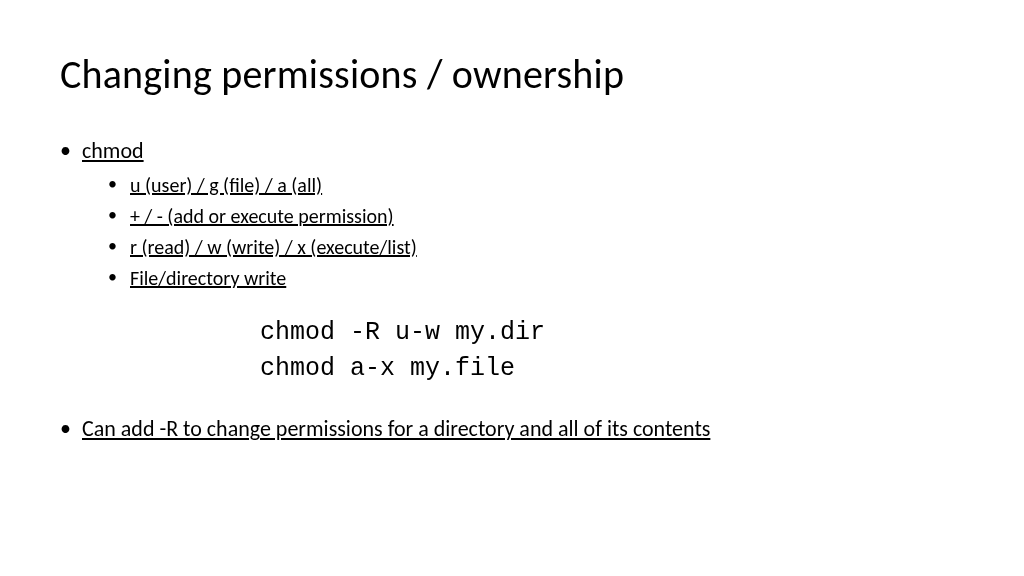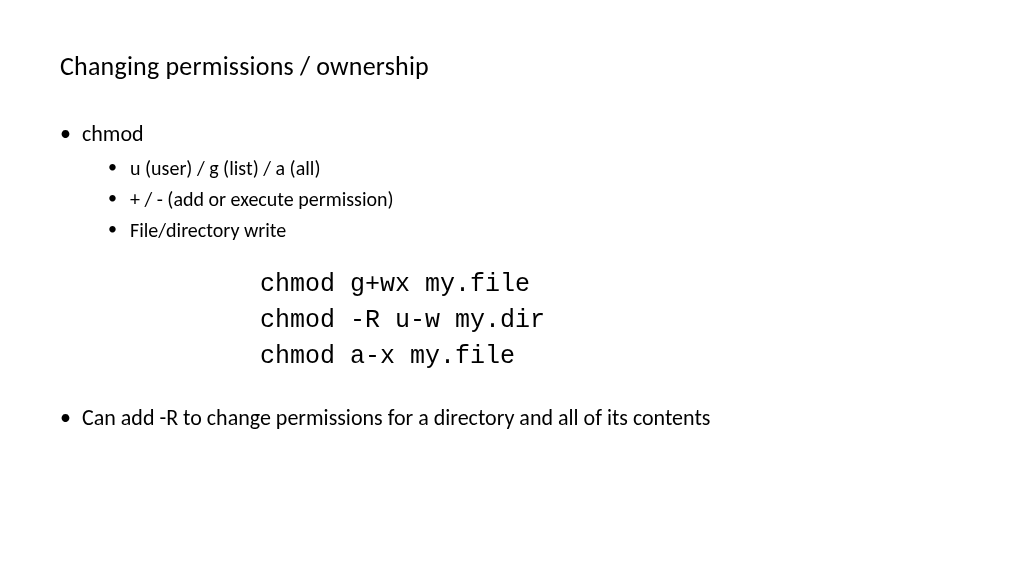--- a/index.html
+++ b/index.html
@@ -10,36 +10,37 @@
     body {
       width: 1024px;
       height: 576px;
       background: #ffffff;
       font-family: Calibri, "Segoe UI", Arial, sans-serif;
       color: #000000;
       padding: 50px 60px 40px 60px;
       overflow: hidden;
     }
     .slide-title {
-      font-size: 26px;
+      font-size: 40px;
       font-weight: 400;
       margin-bottom: 36px;
       letter-spacing: 0.2px;
     }
     .content {
       font-size: 22px;
       line-height: 1.45;
     }
     ul {
       list-style: none;
     }
     ul.level1 > li {
       position: relative;
       padding-left: 22px;
       margin-bottom: 2px;
+      text-decoration: underline;
     }
     ul.level1 > li::before {
       content: "•";
       position: absolute;
       left: 0;
       top: 0;
       font-size: 22px;
     }
     ul.level2 {
       margin-top: 4px;
@@ -68,29 +69,29 @@
 </head>
 <body>
 
 <h1 class="slide-title">Changing permissions / ownership</h1>
 
 <div class="content">
   <ul class="level1">
     <li>
       <span>chmod</span>
       <ul class="level2">
-        <li>u (user) / g (list) / a (all)</li>
+        <li>u (user) / g (file) / a (all)</li>
         <li>+ / -  (add or execute permission)</li>
+        <li>r (read) / w (write) / x (execute/list)</li>
         <li>File/directory write</li>
       </ul>
     </li>
   </ul>
 
   <div class="code-block">
-    <div>chmod g+wx my.file</div>
     <div>chmod -R u-w my.dir</div>
     <div>chmod a-x my.file</div>
   </div>
 
   <ul class="level1">
     <li>Can add -R to change permissions for a directory and all of its contents</li>
   </ul>
 </div>
 
 </body></html>

